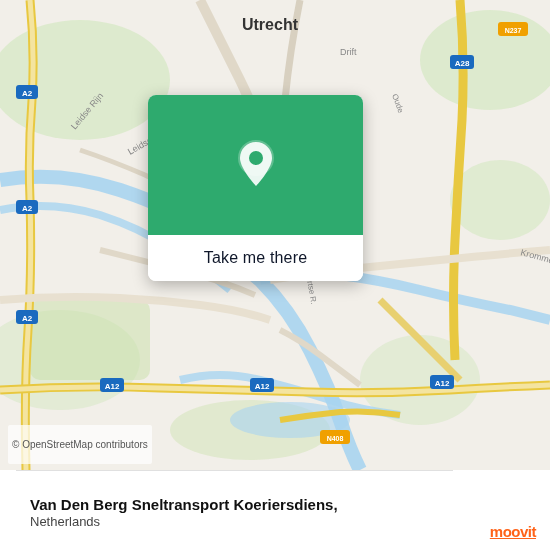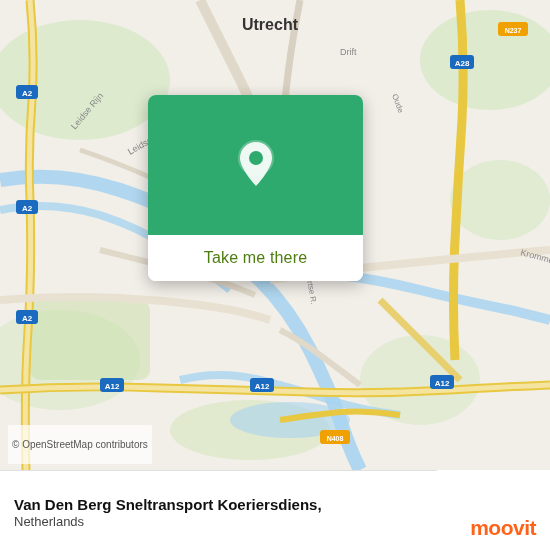--- a/index.html
+++ b/index.html
@@ -56,36 +56,37 @@
     }
 
     #popup-button {
       display: block;
       width: 100%;
       padding: 14px 0;
       background: #fff;
       border: none;
       font-size: 16px;
       font-weight: 500;
-      color: #4d7c0f;
+      color: #0f172a;
       text-align: center;
       cursor: pointer;
       letter-spacing: 0.01em;
     }
 
     
     #bottom-bar {
       width: 437px;
       height: 80px;
       background: #fff;
       border-top: 1px solid #e0e0e0;
       display: flex;
       flex-direction: column;
       justify-content: center;
       padding: 10px 14px 6px 14px;
+      margin-left: 16px;
     }
 
     #location-name {
       font-size: 15px;
       font-weight: 600;
       color: #111;
       margin-bottom: 1px;
     }
 
     #location-country {
@@ -97,24 +98,25 @@
     #moovit-logo {
       position: absolute;
       bottom: 10px;
       right: 14px;
       display: flex;
       align-items: center;
       gap: 0;
     }
 
     #moovit-text {
-      font-size: 21px;
+      font-size: 15px;
       font-weight: 800;
       color: #ff6319;
       letter-spacing: -0.5px;
+      text-decoration: underline;
     }
   </style>
 </head>
 <body>
 
 <div id="map-container">
   <svg id="map-svg" viewBox="0 0 550 470" xmlns="http://www.w3.org/2000/svg">
 
     <rect width="550" height="470" fill="#f2efe9"></rect>
 

